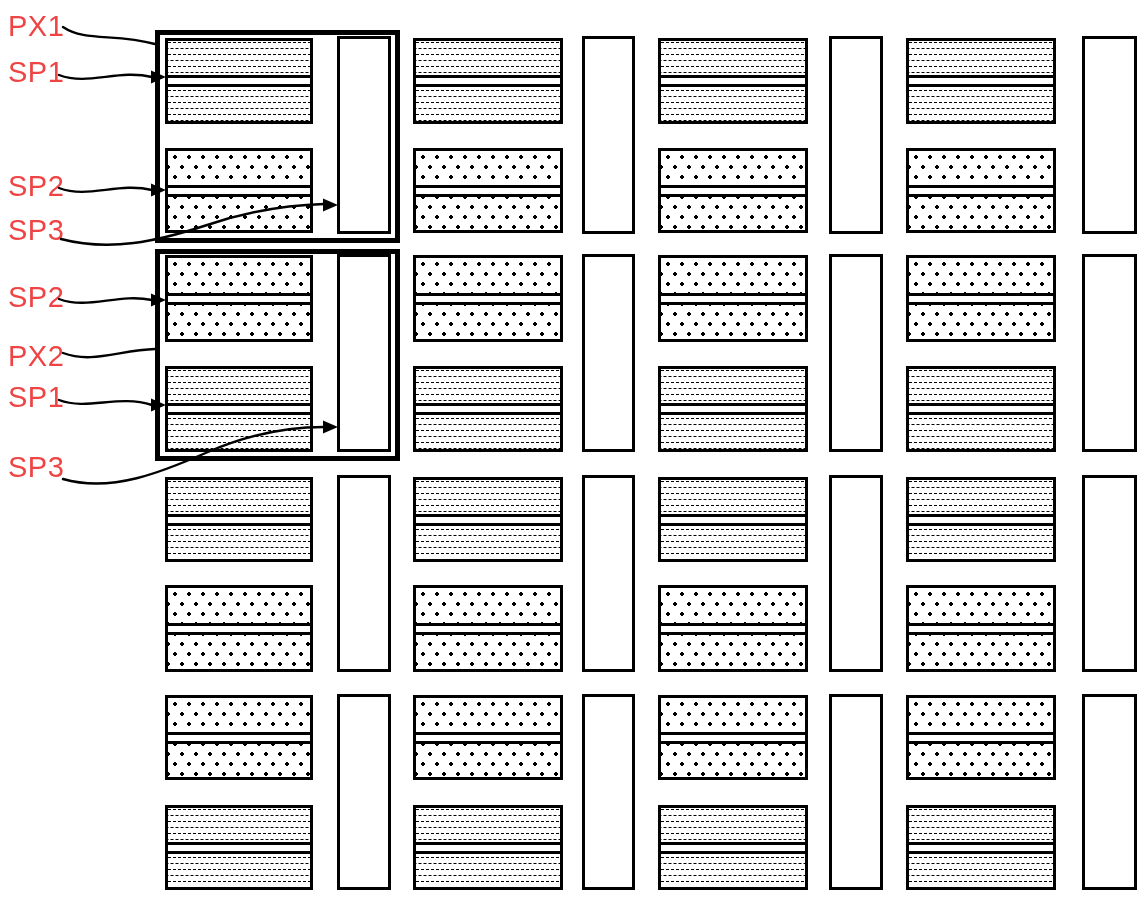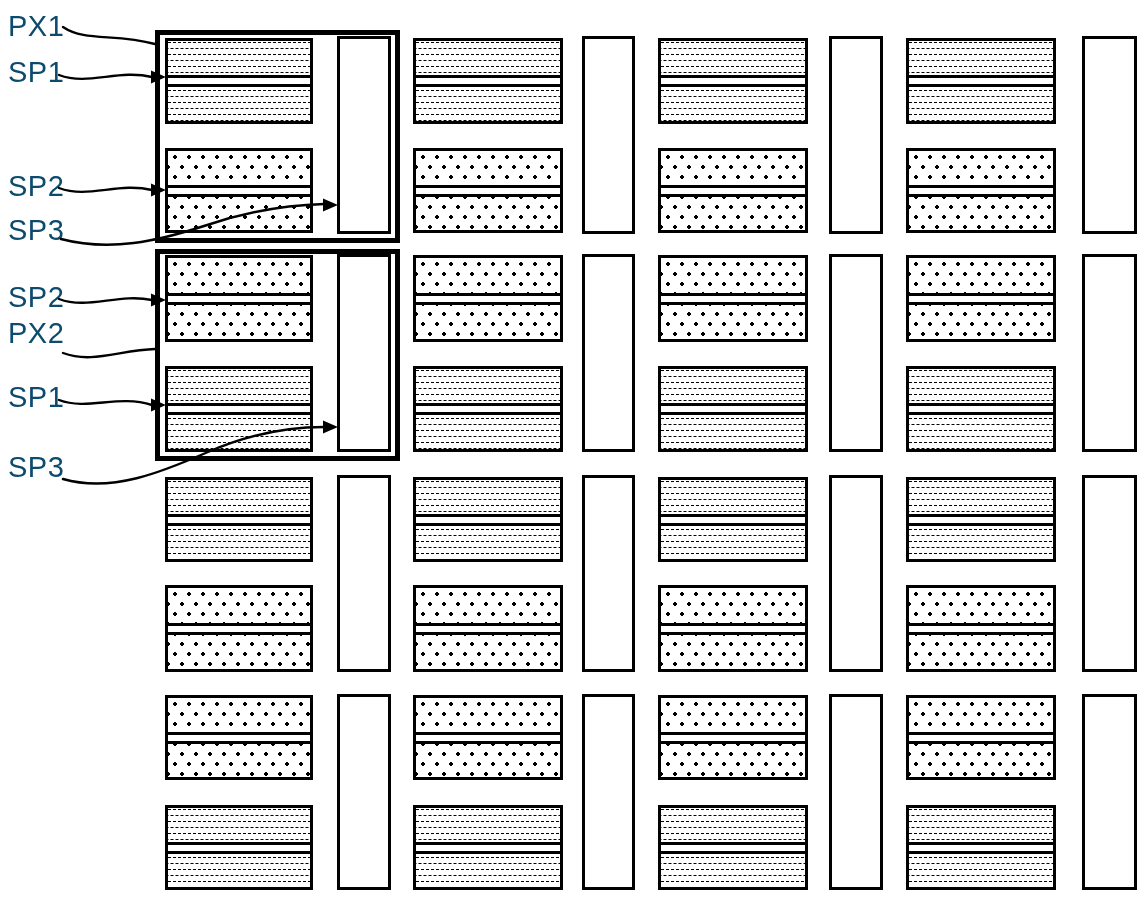--- a/index.html
+++ b/index.html
@@ -8,21 +8,21 @@
     width:1144px;height:906px;
     background:#fff;
     overflow:hidden;
     font-family:"Liberation Sans", sans-serif;
   }
   .lbl{
     position:absolute;
     transform:translateY(-52%);
     font-size:29px;
     letter-spacing:0.5px;
-    color:#0c4a6e;
+    color:#ef4444;
     white-space:nowrap;
     line-height:1;
   }
   .block{
     position:absolute;
     box-sizing:border-box;
     border:3px solid #000;
     background-color:#fff;
     background-repeat:repeat;
   }
@@ -103,21 +103,21 @@
       <path d="M 166 405 L 151 398.5 L 151 411.5 Z" class="head"></path>
       <path d="M 63 479 C 112 493, 162 472, 208 452 C 252 433, 292 427, 324 427" class="line"></path>
       <path d="M 338 427 L 323 420.5 L 323 433.5 Z" class="head"></path>
     </svg>
   <div>
     <span class="lbl" style="left: 8px; top: 27px;">PX1</span>
     <span class="lbl" style="left: 8px; top: 73px;">SP1</span>
     <span class="lbl" style="left: 8px; top: 187px;">SP2</span>
     <span class="lbl" style="left: 8px; top: 231px;">SP3</span>
     <span class="lbl" style="left: 8px; top: 298px;">SP2</span>
-    <span class="lbl" style="left: 8px; top: 334px;">PX2</span>
+    <span class="lbl" style="left: 8px; top: 357px;">PX2</span>
     <span class="lbl" style="left: 8px; top: 398px;">SP1</span>
     <span class="lbl" style="left: 8px; top: 468px;">SP3</span>
   </div>
 <div class="block p-dots" style="left: 165px; top: 38px; width: 148px; height: 86px;">
       <div class="slit"></div>
     </div>
     <div class="block p-dots" style="left: 413px; top: 38px; width: 150px; height: 86px;">
       <div class="slit"></div>
     </div>
     <div class="block p-dots" style="left: 658px; top: 38px; width: 150px; height: 86px;">

